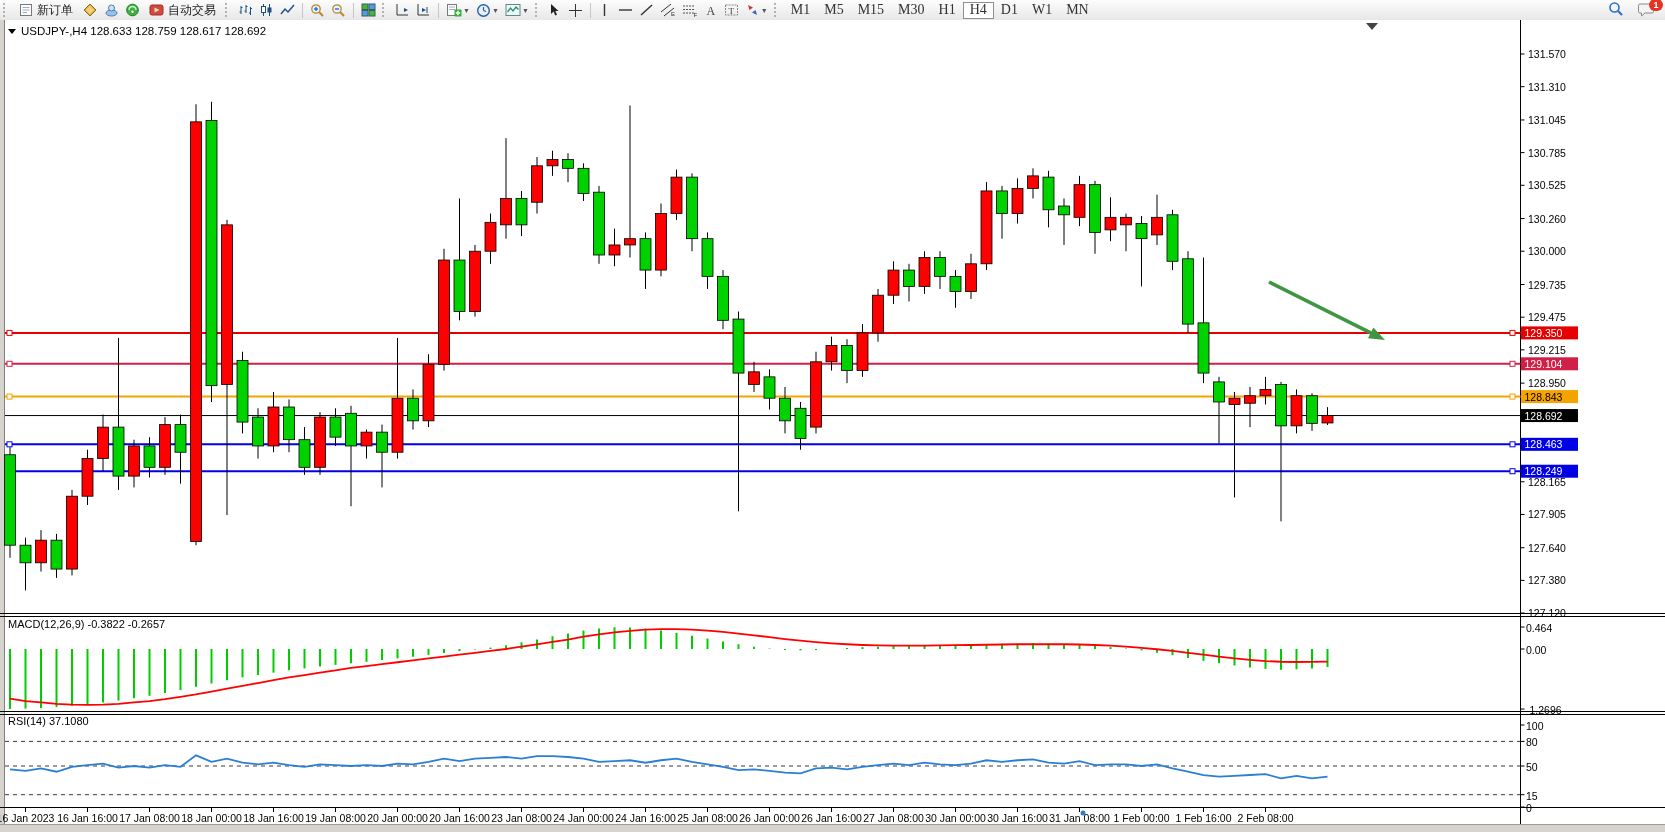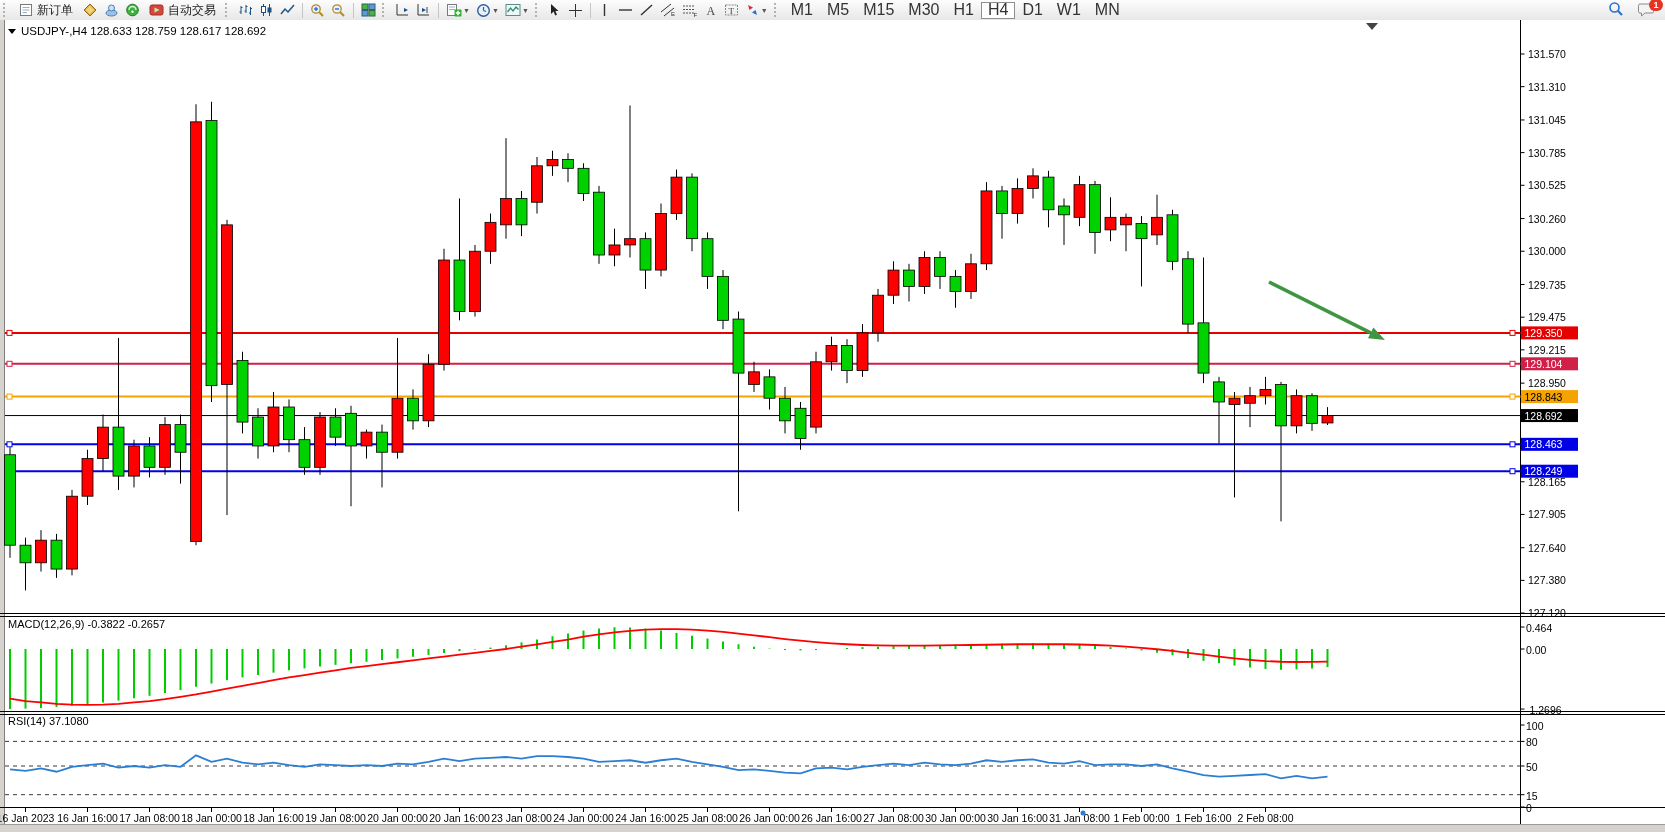--- a/index.html
+++ b/index.html
@@ -9,22 +9,22 @@
   .toolbar{position:absolute;left:0;top:0;width:1665px;height:20px;
     background:linear-gradient(#fdfdfd,#e7e7e7);border-bottom:1px solid #9a9a9a;
     display:flex;align-items:center;font-size:12px;color:#222;}
   .grip{width:4px;height:14px;border-left:2px dotted #b3b3b3;margin:0 4px 0 3px;}
   .vsep{width:1px;height:15px;background:#c6c6c6;margin:0 4px;}
   .tb{display:flex;align-items:center;justify-content:center;height:18px;min-width:20px;
     border:1px solid transparent;background:transparent;padding:0 2px;font-size:12px;
     font-family:"Liberation Sans",sans-serif;color:#222;cursor:default;}
   .tb.lab{padding:0 5px;gap:4px;}
   .caret{font-size:7px;color:#555;margin-left:1px;}
-  .tf{padding:0 6px;height:17px;display:flex;align-items:center;font-size:16px;color:#333;
-    border:1px solid transparent;background:transparent;font-family:Liberation Sans, sans-serif;}
+  .tf{padding:0 6px;height:17px;display:flex;align-items:center;font-size:14px;color:#333;
+    border:1px solid transparent;background:transparent;font-family:Liberation Serif, serif;}
   .tf.active{background:#fff;border:1px solid #8f8f8f;}
   .right-icons{position:absolute;right:10px;top:1px;display:flex;align-items:center;gap:14px;}
   .chatwrap{position:relative;}
   .badge{position:absolute;top:-3px;right:-8px;background:#e63322;color:#fff;border-radius:7px;
     font-size:9px;font-weight:bold;height:12px;min-width:8px;padding:0 3px;line-height:12px;text-align:center;}
   .ico{display:block;}
   
   #chart-svg{position:absolute;left:0;top:0;}
 </style>
 </head>

